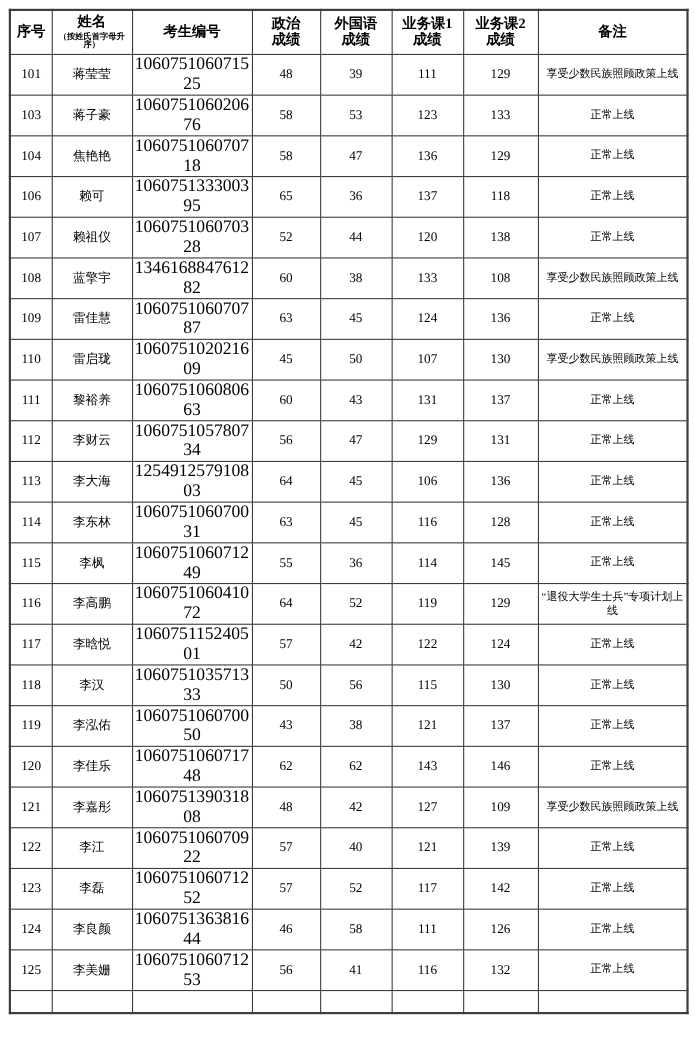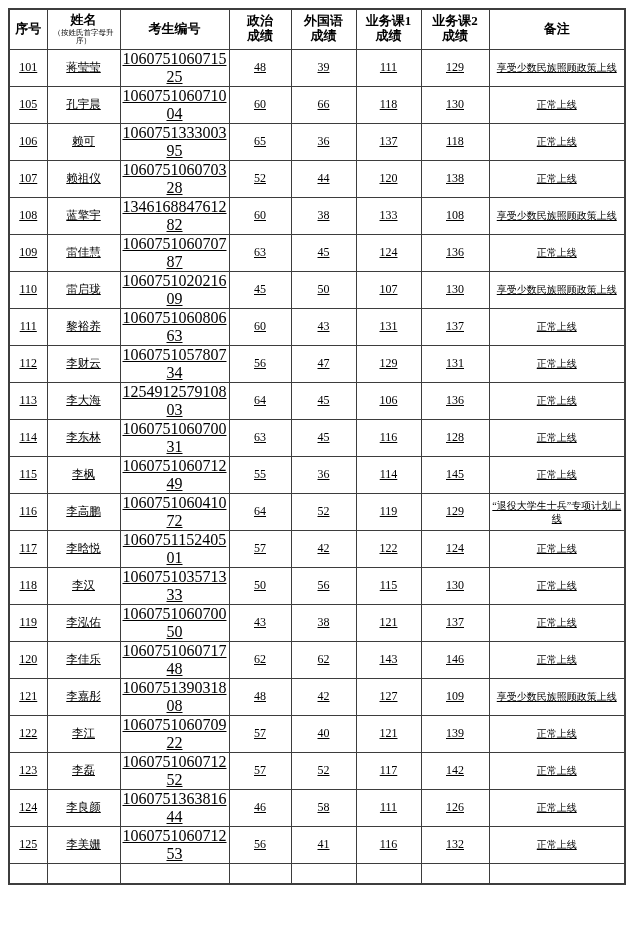--- a/index.html
+++ b/index.html
@@ -21,30 +21,30 @@
   }
   th, td {
     border: 1px solid #3d3d3d;
     text-align: center;
     vertical-align: middle;
     padding: 0 2px;
     overflow: hidden;
     word-break: break-all;
   }
   thead tr { height: 40px; }
-  tbody tr { height: 21px; text-decoration: underline; }
+  tbody tr { height: 21px; }
   th {
     font-size: 13px;
     font-weight: bold;
     line-height: 1.15;
   }
   .name-note {
     display: block;
     font-size: 7.5px;
-    font-weight: normal;
+    font-weight: bold;
     line-height: 1.15;
     margin-top: 1px;
   }
   td.c-seq    { font-size: 12px; }
   td.c-name   { font-size: 11.5px; }
   td.c-id     { font-size: 16px; margin-top: 35px; }
   td.c-score  { font-size: 12px; }
   td.c-remark { font-size: 10px; line-height: 1.3; }
 </style>
 </head>
@@ -100,32 +100,42 @@
     <td class="c-name">蒋莹莹</td>
     <td class="c-id">106075106071525</td>
     <td class="c-score">48</td>
     <td class="c-score">39</td>
     <td class="c-score">111</td>
     <td class="c-score">129</td>
     <td class="c-remark">享受少数民族照顾政策上线</td>
   </tr>
 
 
-
-
-  <tr>
-    <td class="c-seq">105</td>
-    <td class="c-name">孔宇晨</td>
-    <td class="c-id">106075106071004</td>
-    <td class="c-score">60</td>
-    <td class="c-score">66</td>
-    <td class="c-score">118</td>
-    <td class="c-score">130</td>
-    <td class="c-remark">正常上线</td>
-  </tr>
+  <tr>
+    <td class="c-seq">103</td>
+    <td class="c-name">蒋子豪</td>
+    <td class="c-id">106075106020676</td>
+    <td class="c-score">58</td>
+    <td class="c-score">53</td>
+    <td class="c-score">123</td>
+    <td class="c-score">133</td>
+    <td class="c-remark">正常上线</td>
+  </tr>
+
+  <tr>
+    <td class="c-seq">104</td>
+    <td class="c-name">焦艳艳</td>
+    <td class="c-id">106075106070718</td>
+    <td class="c-score">58</td>
+    <td class="c-score">47</td>
+    <td class="c-score">136</td>
+    <td class="c-score">129</td>
+    <td class="c-remark">正常上线</td>
+  </tr>
+
 
   <tr>
     <td class="c-seq">106</td>
     <td class="c-name">赖可</td>
     <td class="c-id">106075133300395</td>
     <td class="c-score">65</td>
     <td class="c-score">36</td>
     <td class="c-score">137</td>
     <td class="c-score">118</td>
     <td class="c-remark">正常上线</td>

